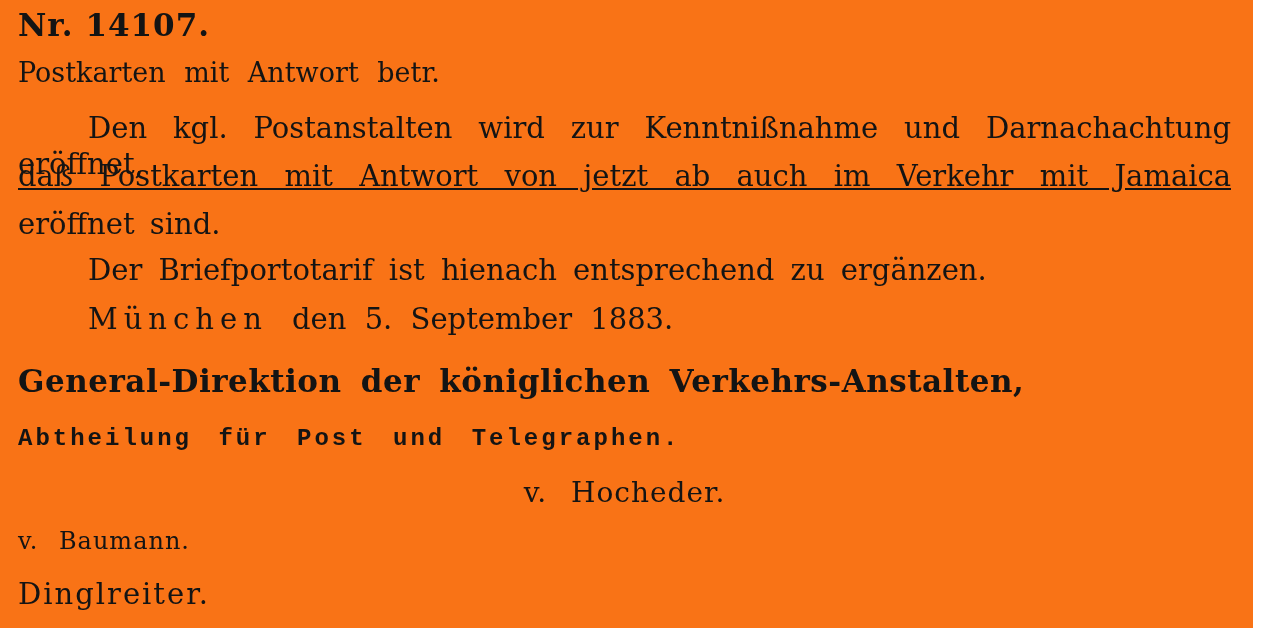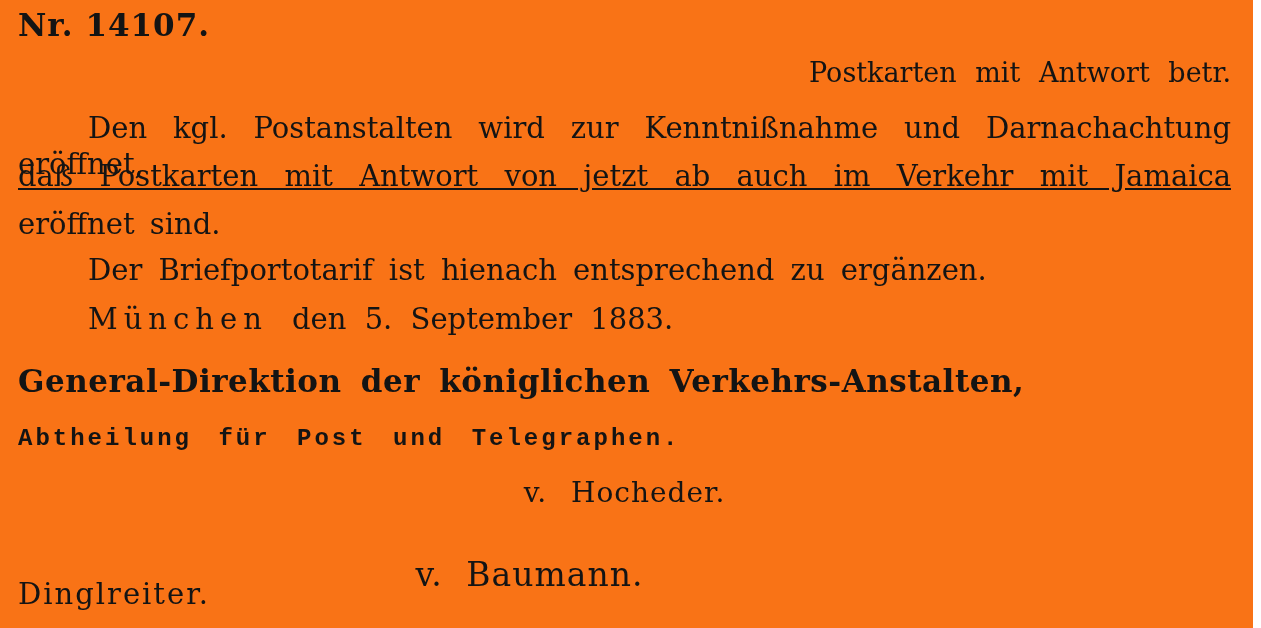--- a/index.html
+++ b/index.html
@@ -14,34 +14,34 @@
   }
   .line {
     position: absolute;
     left: 18px;
     right: 22px;
     font-size: 29px;
     line-height: 1.25;
     white-space: normal;
   }
   .doc-number   { top: 6px;  font-weight: bold; font-size: 31px; letter-spacing: 1px; }
-  .subject      { top: 56px; text-align: right; font-size: 27px; word-spacing: 10px; }
+  .subject      { top: 56px; text-align: left; font-size: 27px; word-spacing: 10px; }
   .justify-line { text-align: justify; text-align-last: justify; }
   .body-line-1  { top: 110px; text-indent: 70px; }
   .body-line-2  { top: 158px; text-decoration: underline; }
   .body-line-3  { top: 206px; word-spacing: 6px; }
   .para2        { top: 252px; text-indent: 70px; word-spacing: 7px; }
   .dateline     { top: 301px; text-indent: 70px; word-spacing: 9px; }
   .dateline .city { letter-spacing: 6px; margin-right: 6px; margin-top: 38px; }
   .authority    { top: 362px; text-align: left; font-weight: bold; font-size: 31px;
                   word-spacing: 8px; letter-spacing: 0.5px; }
   .department   { top: 424px; text-align: left; font-weight: bold; font-size: 24px;
                   letter-spacing: 3px; word-spacing: 9px; font-family: Liberation Mono, monospace; }
   .signer-1     { top: 475px; text-align: center; word-spacing: 14px; font-size: 28px; letter-spacing: 1px; }
-  .signer-2     { top: 526px; right: 212px; text-align: center; word-spacing: 12px; font-size: 33px; letter-spacing: 1px; margin-top: 28px; }
+  .signer-2     { top: 526px; right: 212px; text-align: left; word-spacing: 12px; font-size: 24px; letter-spacing: 1px; }
   .signer-3     { top: 576px; right: 25px;  font-size: 29px; letter-spacing: 2px; }
 </style>
 </head>
 <body>
 
 <div class="page">
 
   <div class="line doc-number">Nr. 14107.</div>
 
   <div class="line subject">Postkarten mit Antwort betr.</div>

